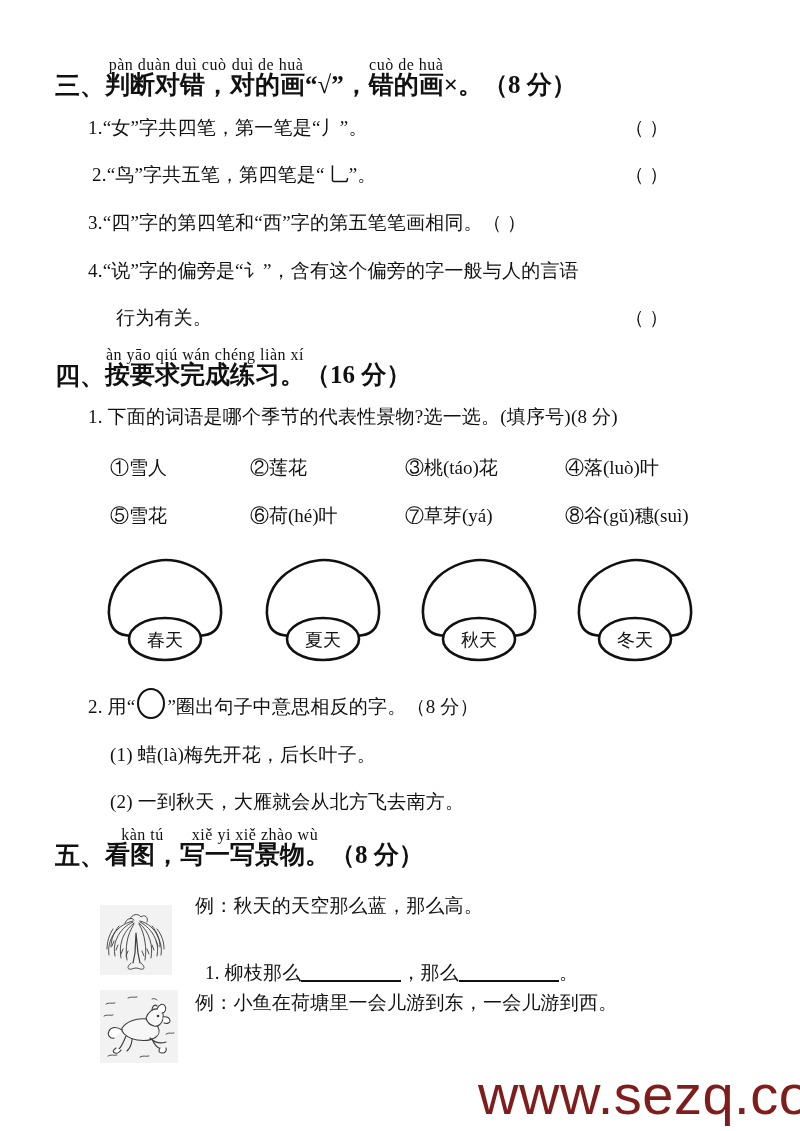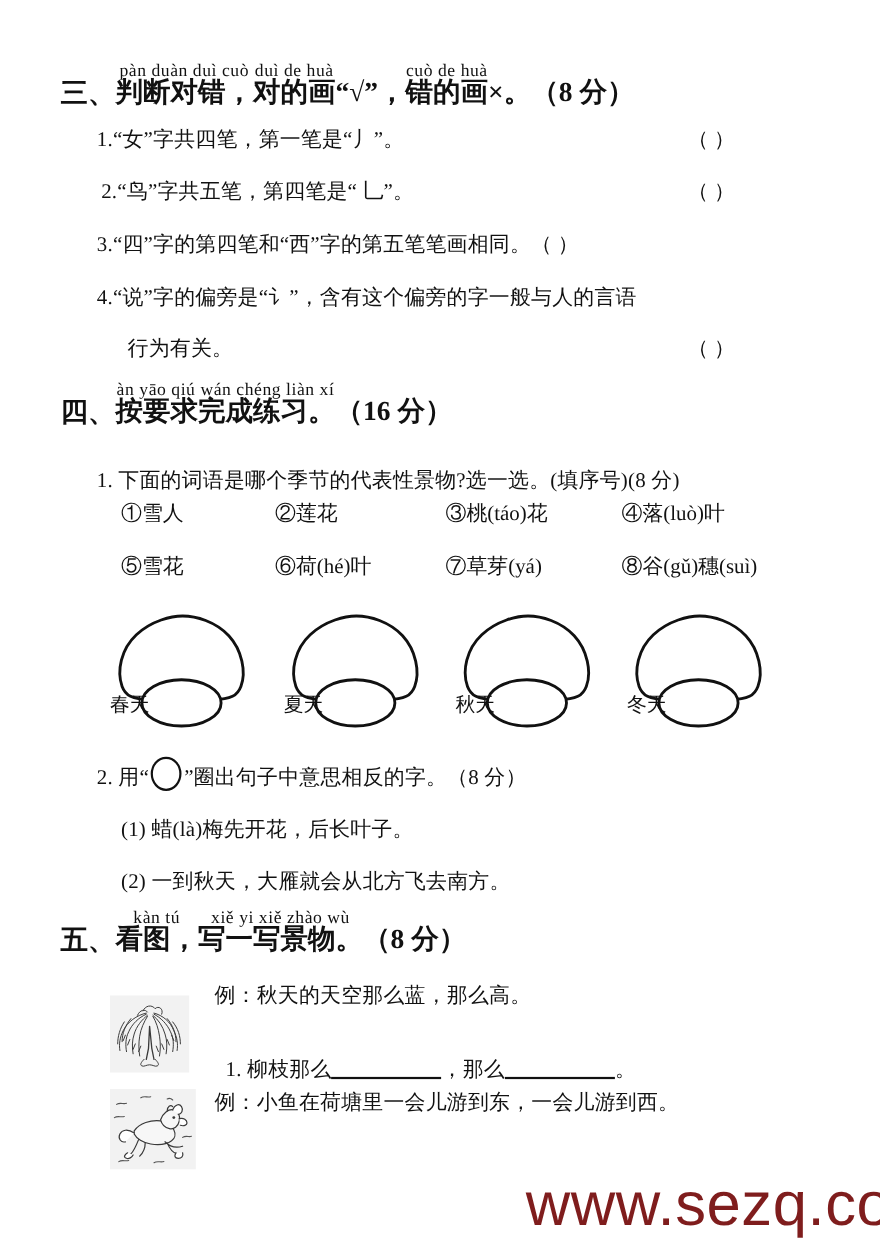--- a/index.html
+++ b/index.html
@@ -87,21 +87,21 @@
     display: inline-block;
   }
 
   
   .mushroom {
     position: absolute;
   }
   .mush-label {
     position: absolute;
     width: 100%;
-    text-align: left;
+    text-align: center;
     font-size: 18px;
     line-height: 1;
     pointer-events: none;
     font-family: Liberation Serif, serif;
   }
 
   
   .circ-glyph {
     display: inline-block;
     width: 24px;
@@ -181,21 +181,21 @@
 
   <div class="section-head" style="top:348px;">
     <span class="sh-num">四、</span>
     <span class="ruby">
       <span class="py">àn yāo qiú wán chéng liàn xí</span>
       <span class="hz">按要求完成练习。</span>
     </span>
     <span class="plain-big">（16 分）</span>
   </div>
 
-  <div class="qline" style="left:88px; top:428px;">1. 下面的词语是哪个季节的代表性景物?选一选。(填序号)(8 分)</div>
+  <div class="qline" style="left:88px; top:407px;">1. 下面的词语是哪个季节的代表性景物?选一选。(填序号)(8 分)</div>
 
   <div class="optrow" style="left:110px; top:458px;">
     <span class="opt" style="width:140px;">①雪人</span><span class="opt" style="width:155px;">②莲花</span><span class="opt" style="width:160px;">③桃(táo)花</span><span class="opt">④落(luò)叶</span>
   </div>
   <div class="optrow" style="left:110px; top:506px;">
     <span class="opt" style="width:140px;">⑤雪花</span><span class="opt" style="width:155px;">⑥荷(hé)叶</span><span class="opt" style="width:160px;">⑦草芽(yá)</span><span class="opt">⑧谷(gǔ)穗(suì)</span>
   </div>
 
   <div class="mushroom" style="left:100px; top:552px; width:130px; height:110px;">
     <svg width="130" height="110" viewBox="0 0 130 110">

